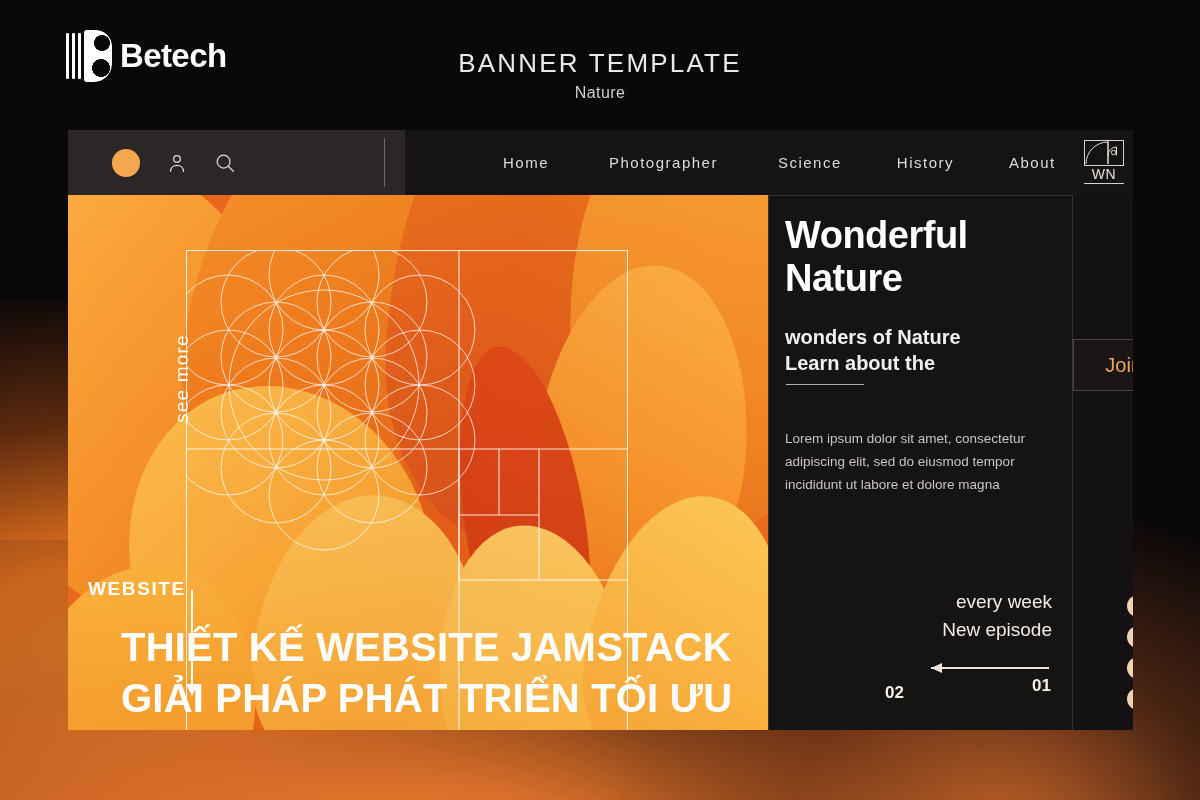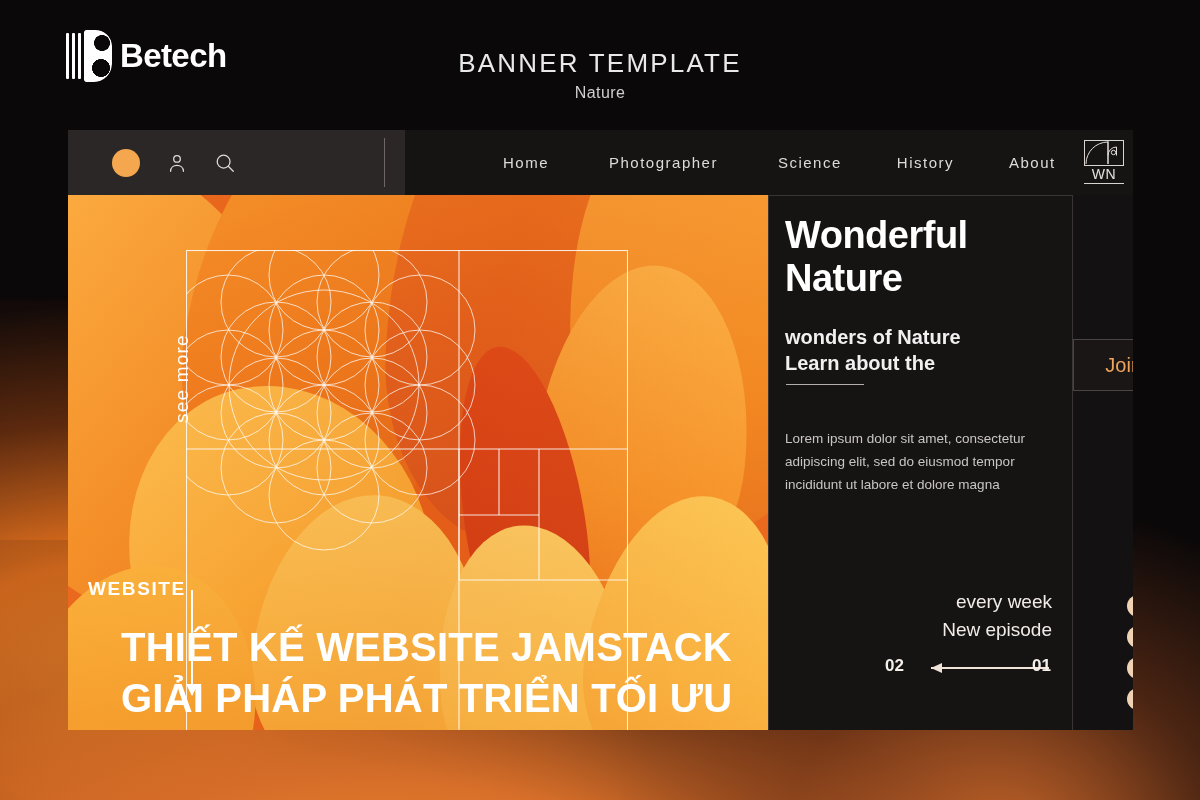--- a/index.html
+++ b/index.html
@@ -109,21 +109,21 @@
            font-weight:700; line-height:1.12; letter-spacing:-.5px; }
   #ct-h2 { position:absolute; left:16px; top:128px; color:#f0f0f0; font-size:20px;
            font-weight:700; line-height:1.3; }
   #ct-rule { position:absolute; left:17px; top:188px; width:78px; height:1px; background:#b3aeab; }
   #ct-body { position:absolute; left:16px; top:231px; width:268px; color:#c9c5c2;
              font-size:13.5px; line-height:1.72; }
   #ct-ep { position:absolute; right:20px; top:392px; width:230px; text-align:right;
            color:#f1ece8; font-size:19px; line-height:1.45; }
   #ct-pager { position:absolute; left:16px; top:460px; width:272px; height:22px; }
   .pg-num { position:absolute; top:0; color:#f4efe9; font-size:17px; font-weight:700; }
-  #pg-02 { left:100px; } #pg-01 { right:6px; }
+  #pg-02 { left:100px;margin-top:27px; } #pg-01 { right:6px;margin-top:20px; }
   #pg-line { position:absolute; left:146px; top:11px; width:118px; height:2px; background:#f0e4d8; }
   #pg-line:before {
     content:""; position:absolute; left:0; top:-4px; width:0; height:0;
     border-top:5px solid transparent; border-bottom:5px solid transparent; border-right:11px solid #f0e4d8;
   }
 
   
   #rail { position:absolute; left:1005px; top:65px; width:60px; height:600px; }
   #join-us {
     position:absolute; left:0; top:144px; width:128px; height:52px;

